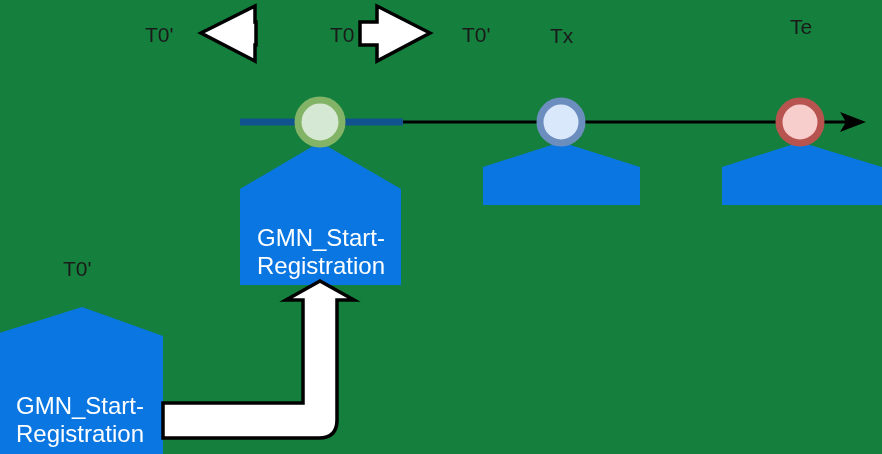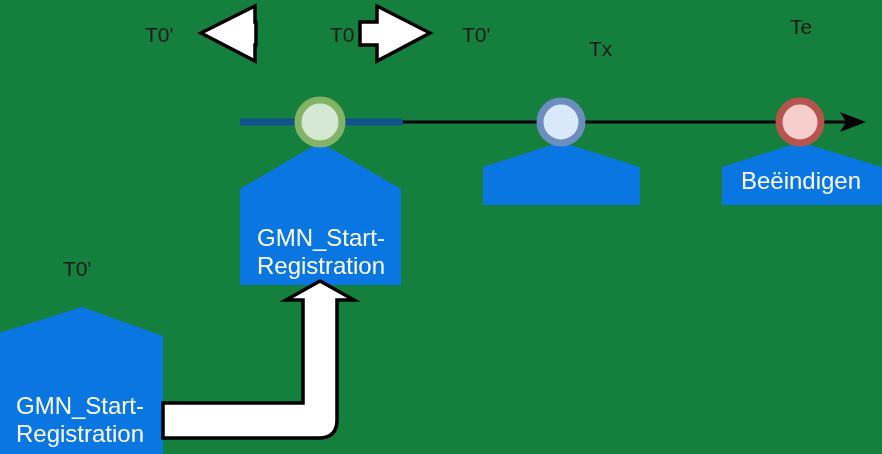--- a/index.html
+++ b/index.html
@@ -78,28 +78,27 @@
              Q 337,438 319,438 L 163,438 Z" fill="#ffffff" stroke="#000000" stroke-width="3.5" stroke-linejoin="miter" stroke-linecap="butt"></path>
 
   </svg>
 
   <div class="tick-label" style="left:145px; top:24px;">T0'</div>
 
   <div class="tick-label" style="left:311px; top:24px;margin-left:19px;">T0</div>
 
   <div class="tick-label" style="left:462px; top:24px;">T0'</div>
 
-  <div class="tick-label" style="left:550px; top:38px;margin-left:39px;">Tx</div>
+  <div class="tick-label" style="left:550px; top:25px;">Tx</div>
 
   <div class="tick-label" style="left:790px; top:16px;">Te</div>
 
   <div class="tick-label" style="left:63px; top:258px;">T0'</div>
 
   <div class="shape-label" style="left:240px; top:224px; width:162px;">GMN_Start-
 Registration</div>
 
 
-  <div class="shape-label" style="left:720px; top:167px; width:162px;">Beëindigen</div>
 
   <div class="shape-label" style="left:0px; top:392px; width:160px;">GMN_Start-
 Registration</div>
 
 </div>
 
 </body></html>

